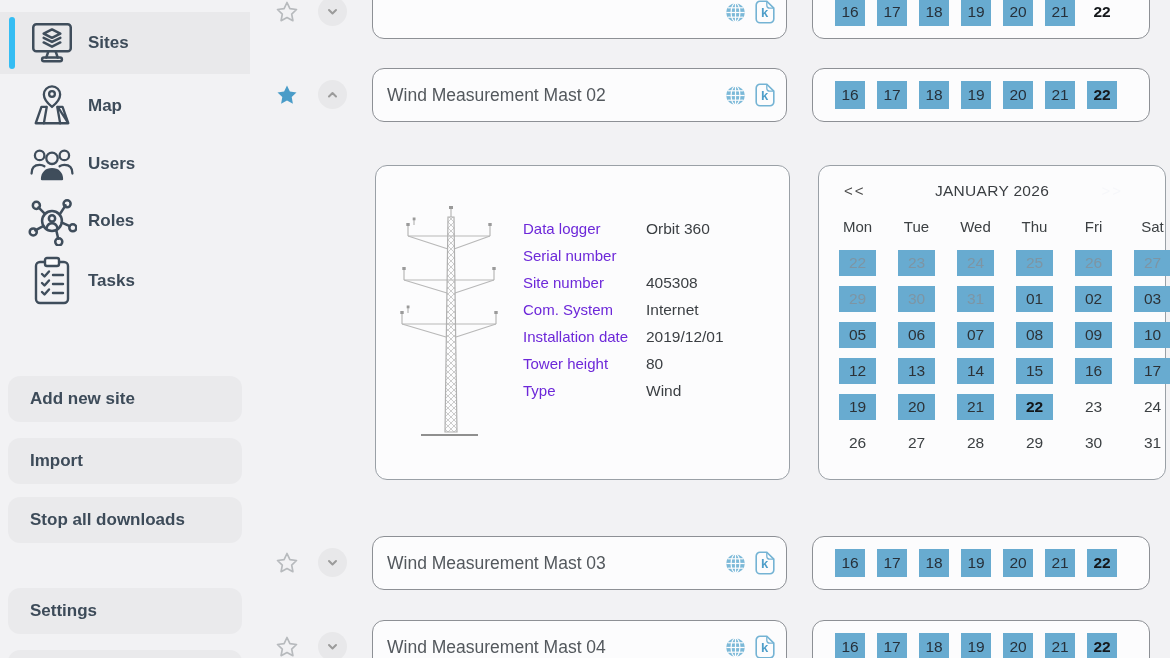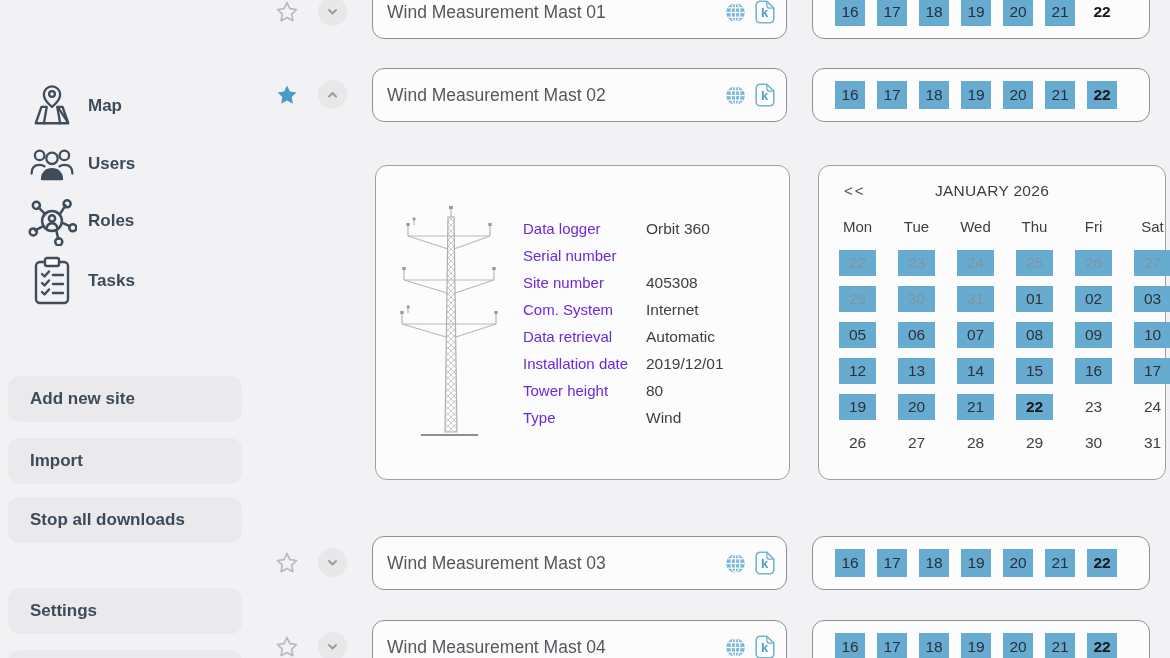--- a/index.html
+++ b/index.html
@@ -124,20 +124,33 @@
   .cal-cell.hl { background:#68abd0; color:#2c3237; }
   .cal-cell.out { color:#b4b4b4; }
   .cal-cell.hl.out { color:#7d95a4; }
   .cal-cell.today { font-weight:bold; color:#121518; }
 </style>
 </head>
 <body>
 
 <div class="sidebar">
 
+  <div class="nav-item ni-sites active">
+    <span class="nav-ico">
+      <svg width="50" height="50" viewBox="0 0 48 48">
+        <rect x="6" y="6" width="36" height="26" rx="3"></rect>
+        <path d="M24 11 L32 15 L24 19 L16 15 Z"></path>
+        <path d="M16 19 L24 23 L32 19"></path>
+        <path d="M16 23.5 L24 27.5 L32 23.5"></path>
+        <path d="M20.5 32 L18.5 38 M27.5 32 L29.5 38"></path>
+        <rect x="14.5" y="38" width="19" height="3.5" rx="1.7"></rect>
+      </svg>
+    </span>
+    <span class="nav-label">Sites</span>
+  </div>
 
   <div class="nav-item ni-users">
     <span class="nav-ico">
       <svg width="46" height="38" viewBox="0 0 48 40">
         <circle cx="11" cy="11" r="5"></circle>
         <circle cx="37" cy="11" r="5"></circle>
         <path d="M2.5 30 c0 -6 3.5 -9 8.5 -9 c2 0 3.7 0.5 5 1.4"></path>
         <path d="M45.5 30 c0 -6 -3.5 -9 -8.5 -9 c-2 0 -3.7 0.5 -5 1.4"></path>
         <circle cx="24" cy="14" r="6"></circle>
         <path d="M13.5 36 c0 -7 4.5 -10.5 10.5 -10.5 s10.5 3.5 10.5 10.5 Z" fill="#3f4d5b"></path>
@@ -201,21 +214,20 @@
     </svg>
     
   </span>
   <button class="chev">
     <svg class="down" width="17" height="17" viewBox="0 0 17 17">
         <polyline points="5,7 8.5,10.5 12,7"></polyline>
       </svg>
 
   </button>
   <div class="name-card">
-    <span class="title">Wind Measurement Mast 01</span>
     <span class="card-icons">
       <span>
         <svg width="23" height="23" viewBox="0 0 23 23">
           <circle cx="11.5" cy="11.5" r="9.3" fill="#7cb9d8"></circle>
           <g stroke="#fcfcfd" stroke-width="1.2" fill="none">
             <ellipse cx="11.5" cy="11.5" rx="4.4" ry="9.3"></ellipse>
             <line x1="11.5" y1="2.2" x2="11.5" y2="20.8"></line>
             <line x1="4" y1="6.8" x2="19" y2="6.8"></line>
             <line x1="2.2" y1="11.5" x2="20.8" y2="11.5"></line>
             <line x1="4" y1="16.2" x2="19" y2="16.2"></line>
@@ -434,24 +446,20 @@
         <span class="field-label">Serial number</span>
         <span class="field-value"></span>
       </div>
       <div class="field-row">
         <span class="field-label">Site number</span>
         <span class="field-value">405308</span>
       </div>
       <div class="field-row">
         <span class="field-label">Com. System</span>
         <span class="field-value">Internet</span>
-      </div>
-      <div class="field-row">
-        <span class="field-label">Data retrieval</span>
-        <span class="field-value">Automatic</span>
       </div>
       <div class="field-row">
         <span class="field-label">Installation date</span>
         <span class="field-value">2019/12/01</span>
       </div>
       <div class="field-row">
         <span class="field-label">Tower height</span>
         <span class="field-value">80</span>
       </div>
       <div class="field-row">

